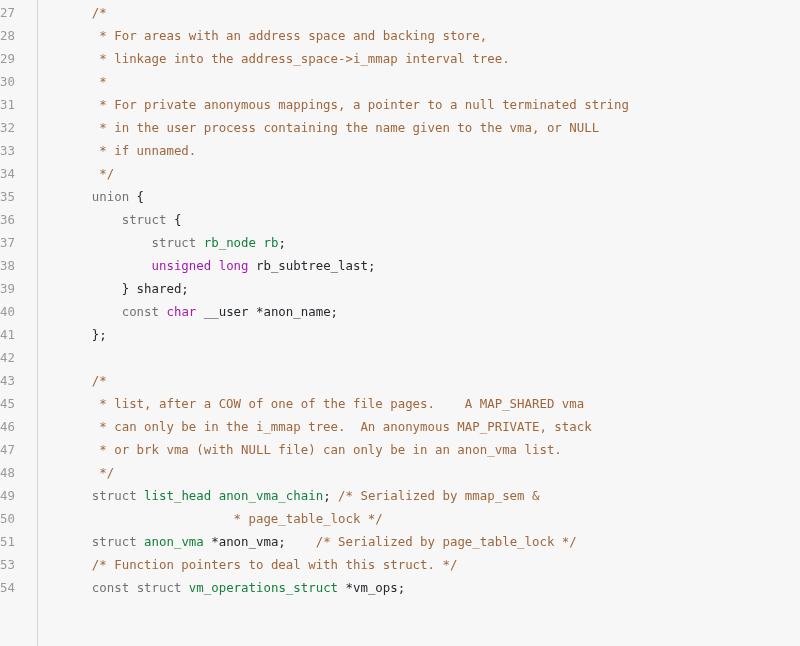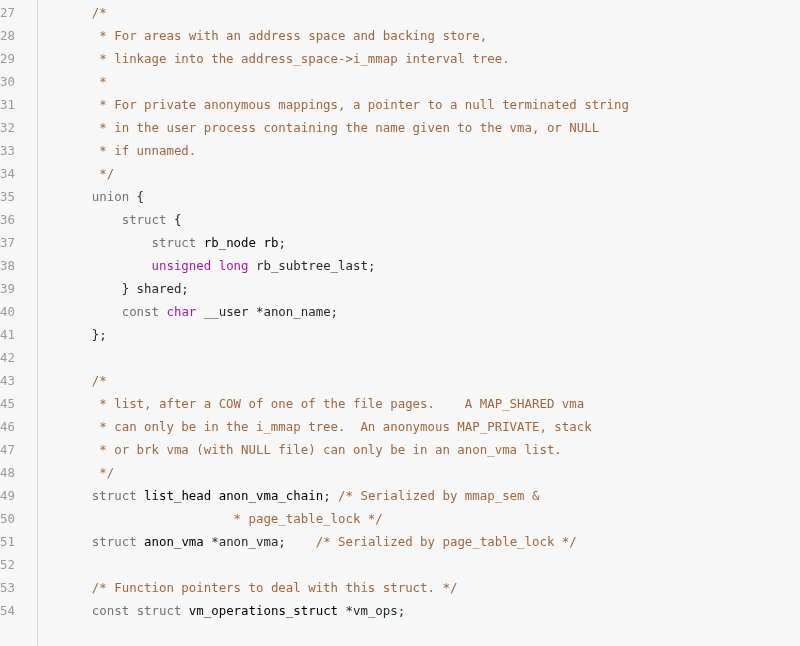--- a/index.html
+++ b/index.html
@@ -66,21 +66,21 @@
     font-family: "DejaVu Sans Mono", "Liberation Mono", monospace;
     white-space: pre;
     flex: 1 1 auto;
   }
 
   
   .t-plain   { color: #24292e; }
   .t-comment { color: #a0673c; }
   .t-keyword { color: #737373; }
   .t-type    { color: #a21caf; }
-  .t-ident   { color: #000000; }
+  .t-ident   { color: #15803d; }
   .t-punct   { color: #24292e; }
 </style>
 </head>
 <body>
 
 <div id="code-viewer">
   <div id="gutter-rule"></div>
   <div id="code-lines">
       <div class="code-line"><span class="line-number">27</span><span class="line-content"><span class="t-plain">    </span><span class="t-comment">/*</span></span></div>
       <div class="code-line"><span class="line-number">28</span><span class="line-content"><span class="t-comment">     * For areas with an address space and backing store,</span></span></div>
@@ -99,17 +99,16 @@
       <div class="code-line"><span class="line-number">41</span><span class="line-content"><span class="t-plain">    };</span></span></div>
       <div class="code-line"><span class="line-number">42</span><span class="line-content"><span class="t-plain"></span></span></div>
       <div class="code-line"><span class="line-number">43</span><span class="line-content"><span class="t-plain">    </span><span class="t-comment">/*</span></span></div>
       <div class="code-line"><span class="line-number">45</span><span class="line-content"><span class="t-comment">     * list, after a COW of one of the file pages.    A MAP_SHARED vma</span></span></div>
       <div class="code-line"><span class="line-number">46</span><span class="line-content"><span class="t-comment">     * can only be in the i_mmap tree.  An anonymous MAP_PRIVATE, stack</span></span></div>
       <div class="code-line"><span class="line-number">47</span><span class="line-content"><span class="t-comment">     * or brk vma (with NULL file) can only be in an anon_vma list.</span></span></div>
       <div class="code-line"><span class="line-number">48</span><span class="line-content"><span class="t-comment">     */</span></span></div>
       <div class="code-line"><span class="line-number">49</span><span class="line-content"><span class="t-plain">    </span><span class="t-keyword">struct</span><span class="t-plain"> </span><span class="t-ident">list_head</span><span class="t-plain"> </span><span class="t-ident">anon_vma_chain</span><span class="t-punct">; </span><span class="t-comment">/* Serialized by mmap_sem &amp;</span></span></div>
       <div class="code-line"><span class="line-number">50</span><span class="line-content"><span class="t-comment">                       * page_table_lock */</span></span></div>
       <div class="code-line"><span class="line-number">51</span><span class="line-content"><span class="t-plain">    </span><span class="t-keyword">struct</span><span class="t-plain"> </span><span class="t-ident">anon_vma</span><span class="t-plain"> *anon_vma;</span><span class="t-plain">    </span><span class="t-comment">/* Serialized by page_table_lock */</span></span></div>
-      <div class="code-line"><span class="line-number">52</span><span class="line-content"><span class="t-plain"></span></span></div>
       <div class="code-line"><span class="line-number">53</span><span class="line-content"><span class="t-plain">    </span><span class="t-comment">/* Function pointers to deal with this struct. */</span></span></div>
       <div class="code-line"><span class="line-number">54</span><span class="line-content"><span class="t-plain">    </span><span class="t-keyword">const</span><span class="t-plain"> </span><span class="t-keyword">struct</span><span class="t-plain"> </span><span class="t-ident">vm_operations_struct</span><span class="t-plain"> *vm_ops;</span></span></div>
     </div>
 </div>
 
 </body></html>

